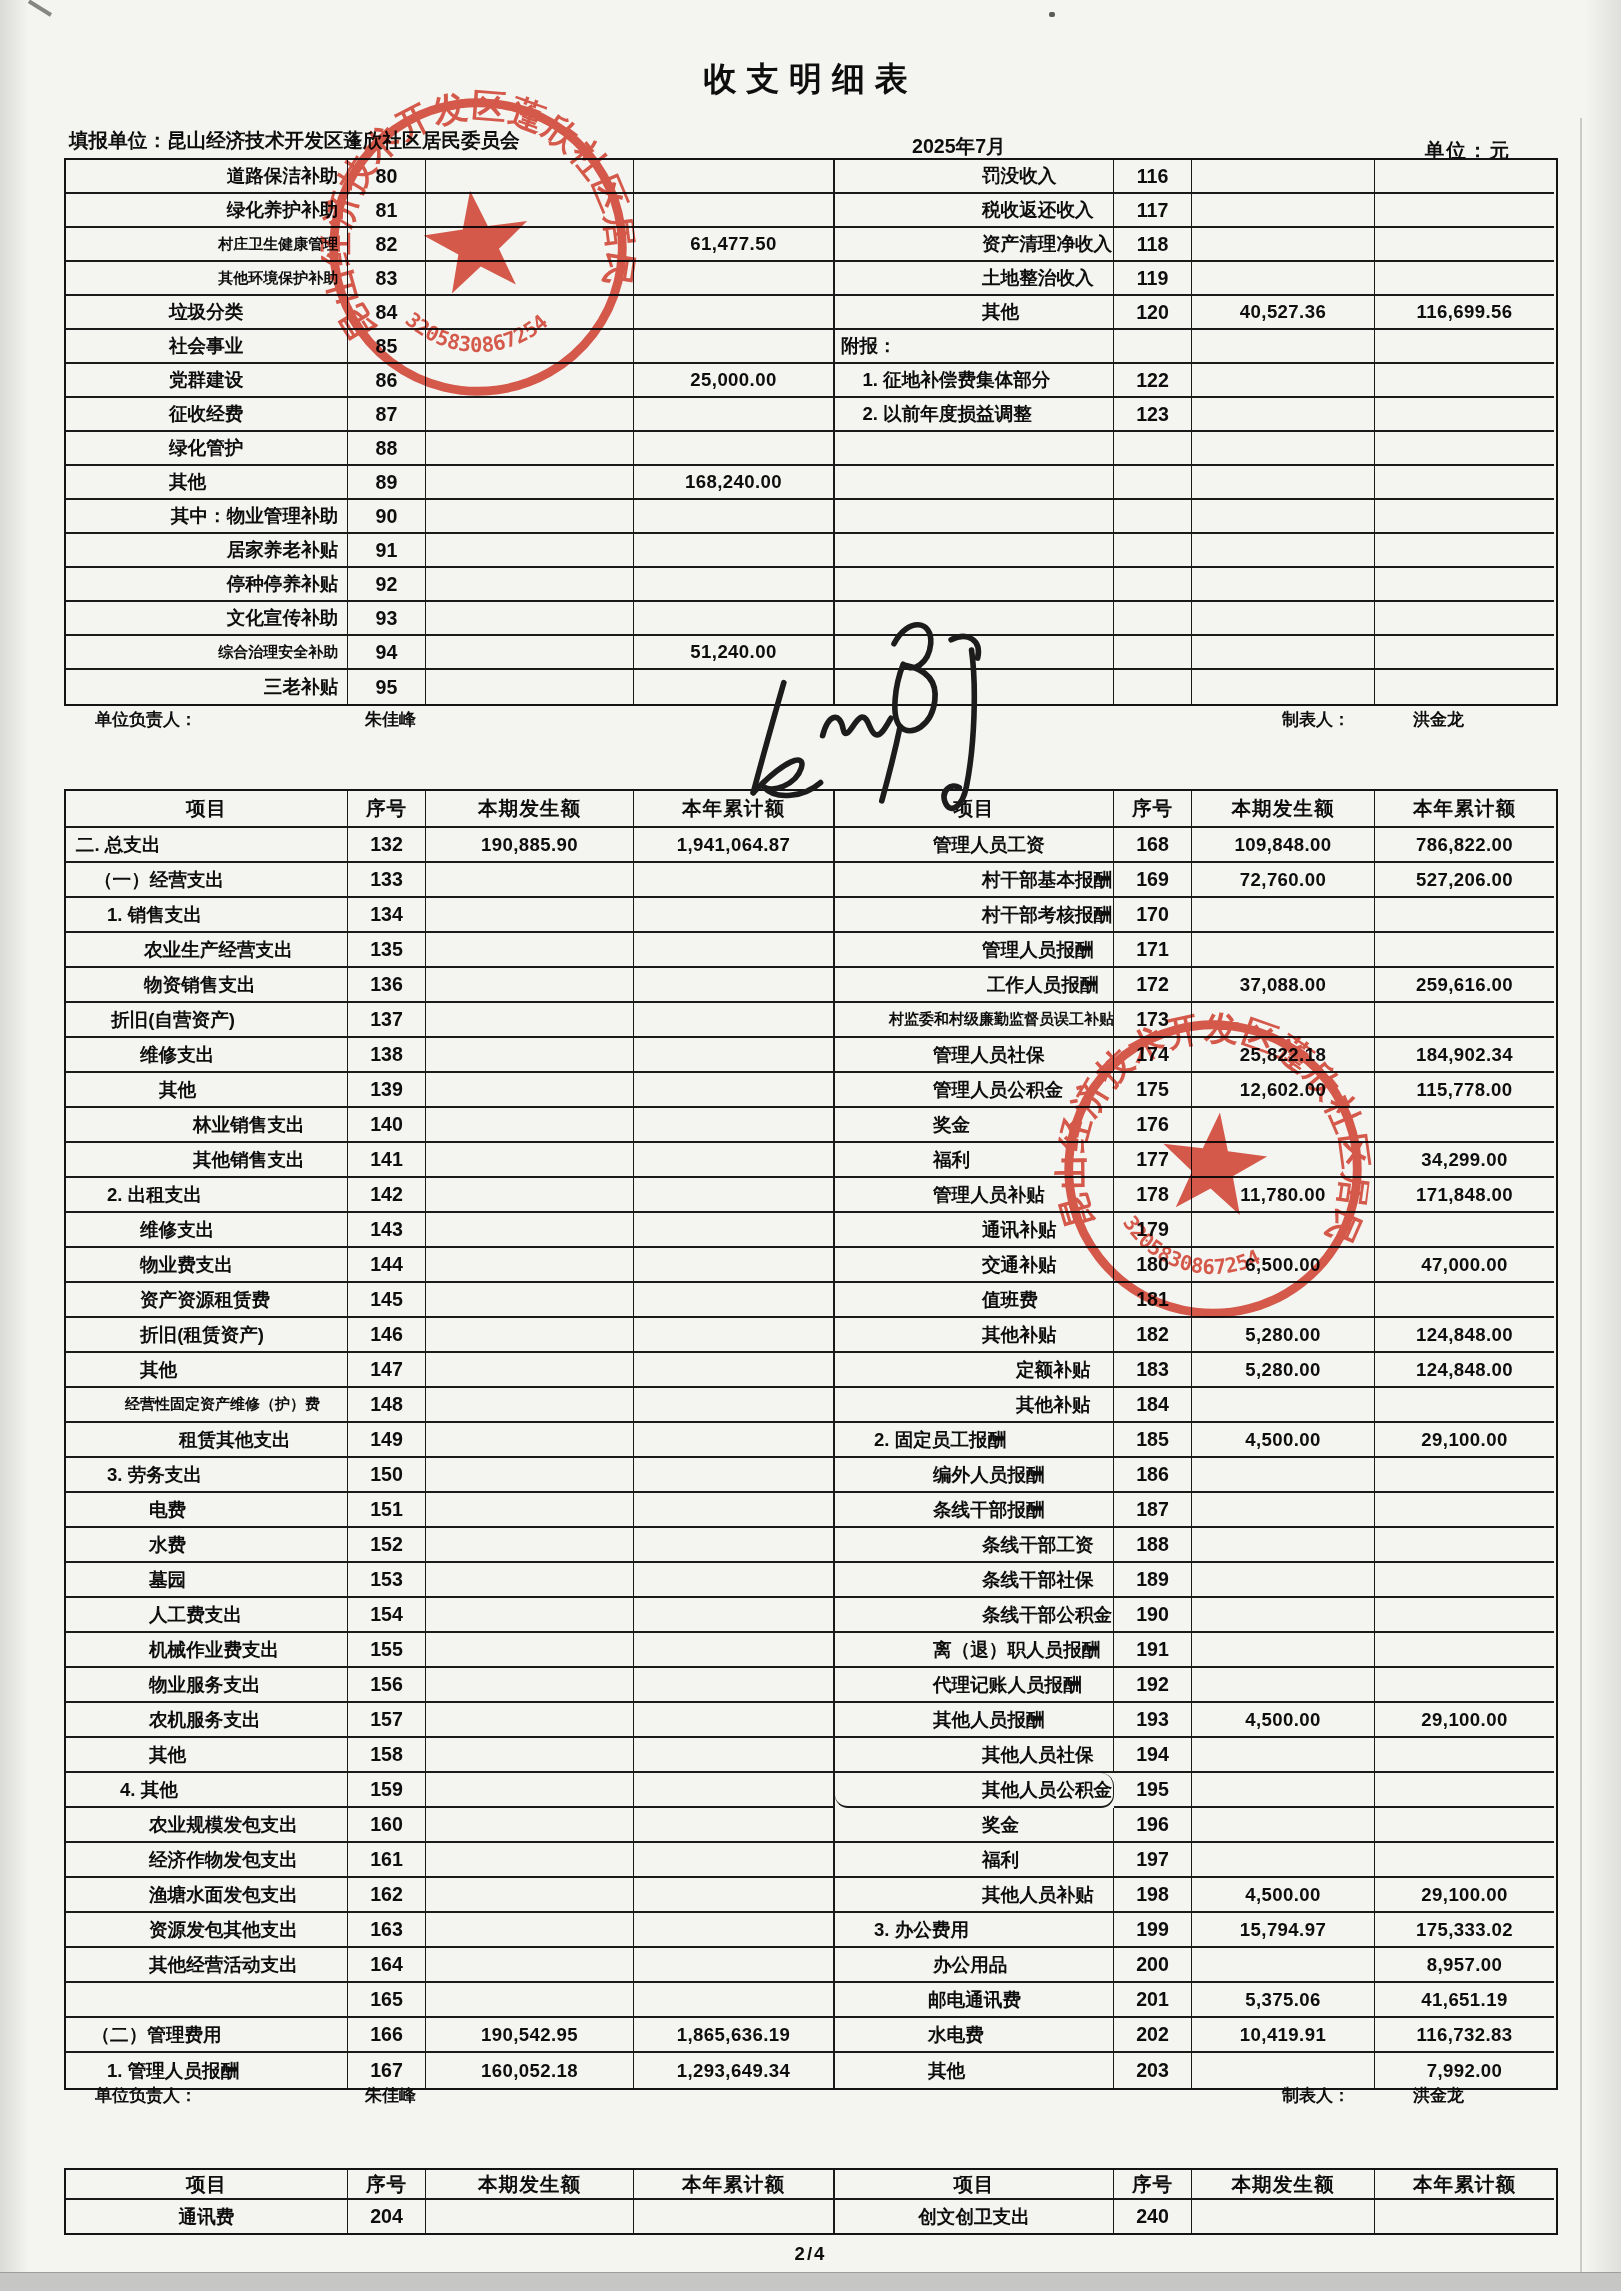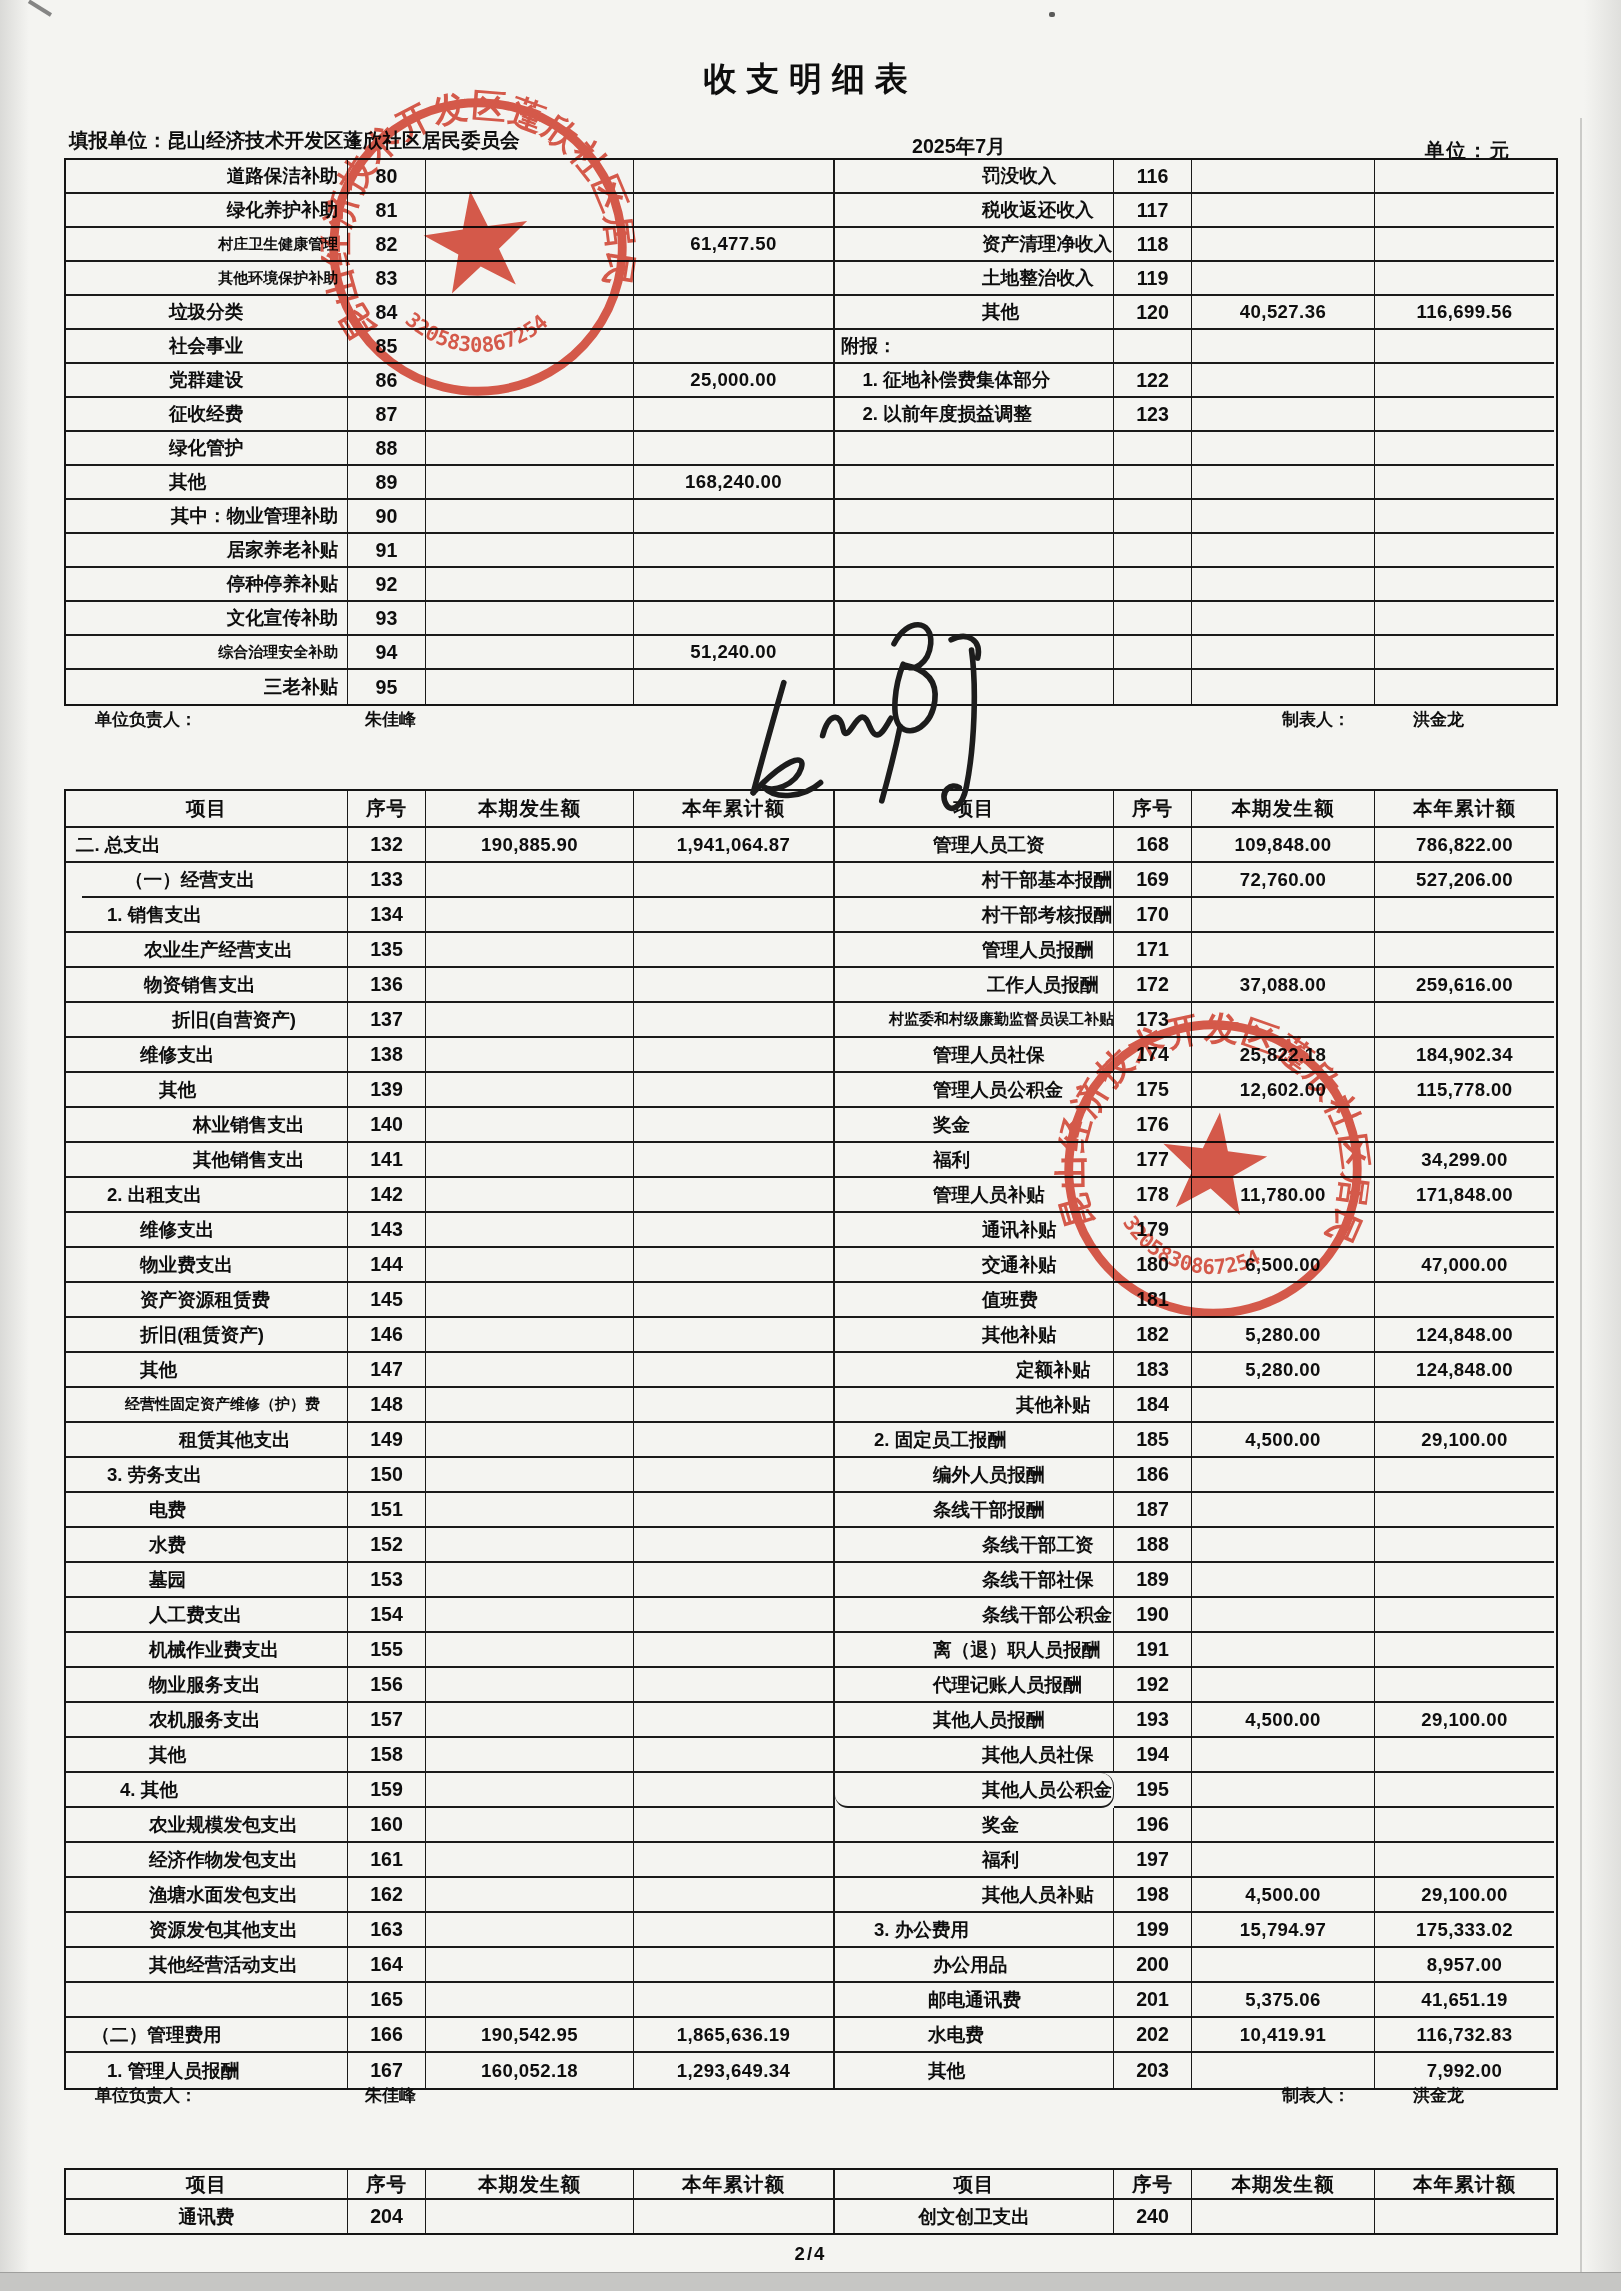--- a/index.html
+++ b/index.html
@@ -231,21 +231,21 @@
     <div class="c hc">本期发生额</div>
     <div class="c hc colend">本年累计额</div>
     <div class="c lab" style="padding-left: 9.8px;">二. 总支出</div>
     <div class="c num">132</div>
     <div class="c val">190,885.90</div>
     <div class="c val half">1,941,064.87</div>
     <div class="c lab" style="padding-left: 98px;">管理人员工资</div>
     <div class="c num">168</div>
     <div class="c val">109,848.00</div>
     <div class="c val colend">786,822.00</div>
-    <div class="c lab" style="padding-left: 43px; margin-left: 16px;">（一）经营支出</div>
+    <div class="c lab" style="padding-left: 28px;">（一）经营支出</div>
     <div class="c num">133</div>
     <div class="c val"></div>
     <div class="c val half"></div>
     <div class="c lab" style="padding-left: 147px;">村干部基本报酬</div>
     <div class="c num">169</div>
     <div class="c val">72,760.00</div>
     <div class="c val colend">527,206.00</div>
     <div class="c lab" style="padding-left: 41px;">1. 销售支出</div>
     <div class="c num">134</div>
     <div class="c val"></div>
@@ -263,21 +263,21 @@
     <div class="c val"></div>
     <div class="c val colend"></div>
     <div class="c lab" style="padding-left: 78px;">物资销售支出</div>
     <div class="c num">136</div>
     <div class="c val"></div>
     <div class="c val half"></div>
     <div class="c lab" style="padding-left: 152px;">工作人员报酬</div>
     <div class="c num">172</div>
     <div class="c val">37,088.00</div>
     <div class="c val colend">259,616.00</div>
-    <div class="c lab" style="padding-left: 106px;">折旧(自营资产)</div>
+    <div class="c lab" style="padding-left: 45px;">折旧(自营资产)</div>
     <div class="c num">137</div>
     <div class="c val"></div>
     <div class="c val half"></div>
     <div class="c lab sm" style="padding-left: 54px;">村监委和村级廉勤监督员误工补贴</div>
     <div class="c num">173</div>
     <div class="c val"></div>
     <div class="c val colend"></div>
     <div class="c lab" style="padding-left: 74px;">维修支出</div>
     <div class="c num">138</div>
     <div class="c val"></div>

